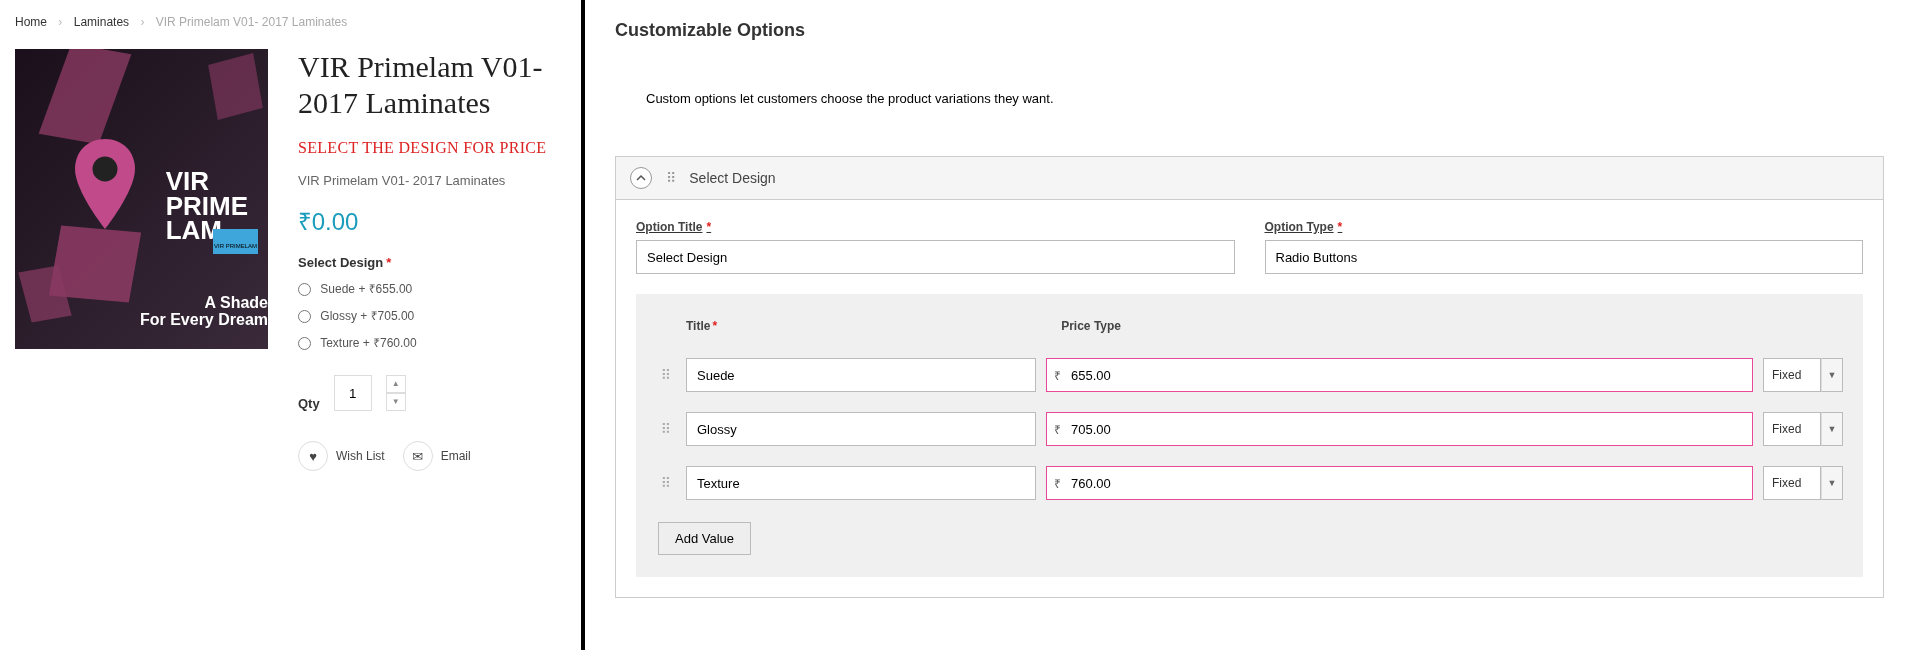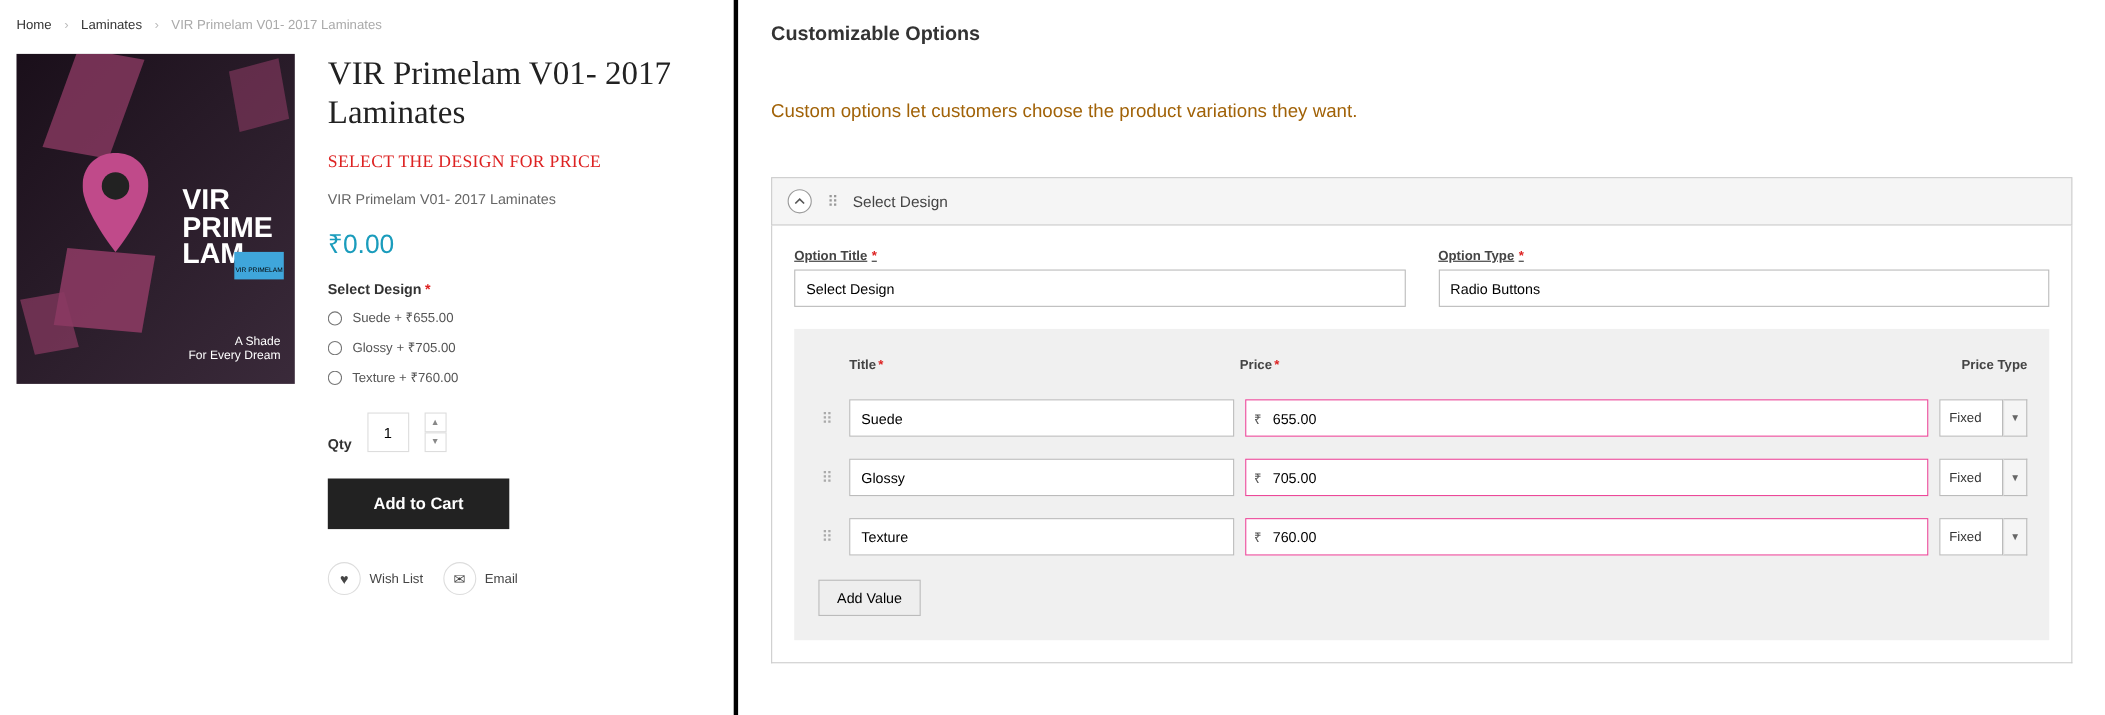--- a/index.html
+++ b/index.html
@@ -1,18 +1,18 @@
 <!DOCTYPE html>
 <html><head>
 <meta charset="utf-8">
 <style>
   * { box-sizing: border-box; margin: 0; padding: 0; }
   body { font-family: Arial, Helvetica, sans-serif; font-size: 14px; color: #333; background: #fff; }
   .wrap { display: flex; width: 1914px; height: 650px; }
-  .left { width: 667px; padding: 15px; position: relative; }
+  .left { width: 581px; padding: 15px; position: relative; }
   .divider { width: 4px; background: #000; }
   .right { flex: 1; padding: 20px 30px; border-radius: 11px; }
 
   
   .breadcrumb { font-size: 12px; color: #777; margin-bottom: 20px; }
   .breadcrumb a { color: #333; text-decoration: none; }
   .breadcrumb .sep { margin: 0 8px; color: #bbb; }
   .breadcrumb .current { color: #aaa; }
 
   
@@ -20,21 +20,21 @@
   .image-box { width: 253px; height: 300px; background: linear-gradient(135deg,#1a0f1a,#3a2a3a); position: relative; color:#fff; overflow:hidden; }
   .image-box .shard { position:absolute; background:#8a3a62; }
   .s1 { width:60px; height:90px; top:0; left:40px; transform:skew(-20deg,10deg); opacity:0.8; }
   .s2 { width:40px; height:50px; top:220px; left:10px; transform:skew(15deg,-10deg); opacity:0.7; }
   .s3 { width:80px; height:70px; top:180px; left:40px; transform:skew(-10deg,5deg); background:#a95b88; opacity:0.9; }
   .s4 { width:45px; height:55px; top:10px; right:10px; transform:skew(10deg,-15deg); opacity:0.6; }
   .image-box .pin { position:absolute; left:60px; top:90px; width:60px; height:90px; }
   .image-box .pin svg { width:100%; height:100%; }
   .image-box .big { position:absolute; right:20px; top:120px; font-size:26px; font-weight:bold; line-height:0.95; text-align:left; }
   .image-box .logo { position:absolute; right:10px; top:180px; width:45px; height:25px; background:#3fa6db; font-size:6px; text-align:center; padding-top:14px; color:#000; }
-  .image-box .tag { position:absolute; right:13px; bottom:20px; font-size:11px; font-weight:normal; text-align:right; line-height:1.1; }
+  .image-box .tag { position:absolute; right:0; bottom:20px; font-size:16px; font-weight:bold; text-align:right; line-height:1.1; }
 
   .details { flex:1; font-family: Georgia, "Times New Roman", serif; }
   .title { font-size: 30px; font-weight: 400; color:#222; line-height:1.2; }
   .select-msg { color:#d22; font-size:16px; margin-top:18px; font-weight:400; letter-spacing:0.3px; }
   .subtitle { color:#666; font-size:13px; margin-top:16px; font-family:Arial,sans-serif; }
   .price { color:#1a9cbc; font-size:24px; margin-top:16px; font-family:Arial,sans-serif; }
   .opts-label { margin-top:18px; font-size:13px; font-weight:bold; font-family:Arial,sans-serif; }
   .opts-label .ast { color:#d22; margin-left:3px; }
   .radio-opt { margin-top:10px; font-size:12px; color:#555; font-family:Arial,sans-serif; }
   .radio-opt input { margin-right:6px; vertical-align:middle; }
@@ -46,21 +46,21 @@
   .spin button { width:20px; height:18px; border:1px solid #ddd; background:#fff; font-size:8px; line-height:1; cursor:pointer; color:#888; }
 
   .add-btn { margin-top:24px; width:165px; height:46px; background:#222; color:#fff; border:none; font-size:15px; font-weight:bold; cursor:pointer; font-family:Arial,sans-serif; }
 
   .share { margin-top:30px; display:flex; gap:18px; font-family:Arial,sans-serif; }
   .share-item { display:flex; align-items:center; gap:8px; font-size:12px; color:#444; cursor:pointer; }
   .share-icon { width:30px; height:30px; border:1px solid #ddd; border-radius:50%; display:flex; align-items:center; justify-content:center; font-size:13px; }
 
   
   .right h2 { font-size:18px; font-weight:600; color:#333; }
-  .hint { font-size:17px; color:#a16207; margin-top:50px; margin-bottom:50px; }
+  .hint { font-size:13px; color:#000000; margin-top:50px; margin-bottom:50px;margin-left:31px; }
   .accordion { border:1px solid #ccc; background:#f5f5f5; display:flex; align-items:center; padding:10px 14px; gap:14px; }
   .collapse-btn { width:22px; height:22px; border:1px solid #999; border-radius:50%; display:flex; align-items:center; justify-content:center; cursor:pointer; background:#fff; }
   .grip { color:#999; letter-spacing:-1px; font-size:14px; }
   .acc-title { font-size:14px; color:#444; }
 
   .opt-body { border:1px solid #ccc; border-top:none; padding:20px; }
   .row { display:flex; gap:30px;text-decoration:underline; }
   .field { flex:1; }
   .label { font-size:12px; font-weight:bold; color:#444; }
   .label .ast { color:#d22; margin-left:4px; }
@@ -145,21 +145,20 @@
 
         <div class="qty-row">
           <label>Qty</label>
           <input class="qty-input" value="1" style="">
           <div class="spin">
             <button>▲</button>
             <button>▼</button>
           </div>
         </div>
 
-        <button class="add-btn">Add to Cart</button>
 
         <div class="share">
           <div class="share-item">
             <span class="share-icon">♥</span>
             <span>Wish List</span>
           </div>
           <div class="share-item">
             <span class="share-icon">✉</span>
             <span>Email</span>
           </div>
@@ -198,23 +197,20 @@
           </div>
           <input class="input" value="Radio Buttons" style="">
         </div>
       </div>
 
       <div class="values">
         <div class="vhead">
           <div class="col-title">
             <span>Title</span><span class="ast" style="color:#d22;margin-left:2px">*</span>
           </div>
-          <div class="col-price">
-            <span>Price</span><span class="ast" style="color:#d22;margin-left:2px">*</span>
-          </div>
           <div class="col-ptype">Price Type</div>
         </div>
 
         
         <div class="vrow">
           <span class="vgrip">⠿</span>
           <input class="vtitle" value="Suede" style="">
           <div class="vprice-wrap">
             <span class="rupee">₹</span>
             <input class="vprice" value="655.00" style="">

